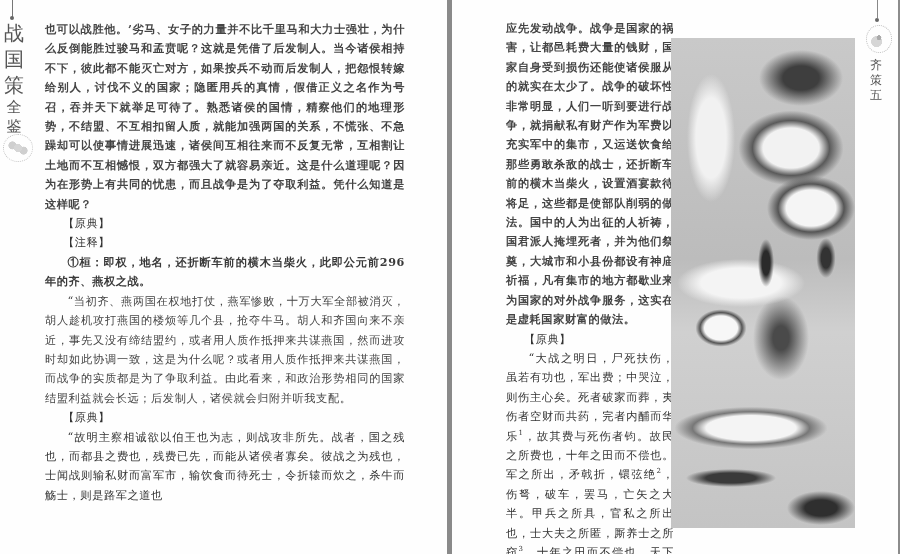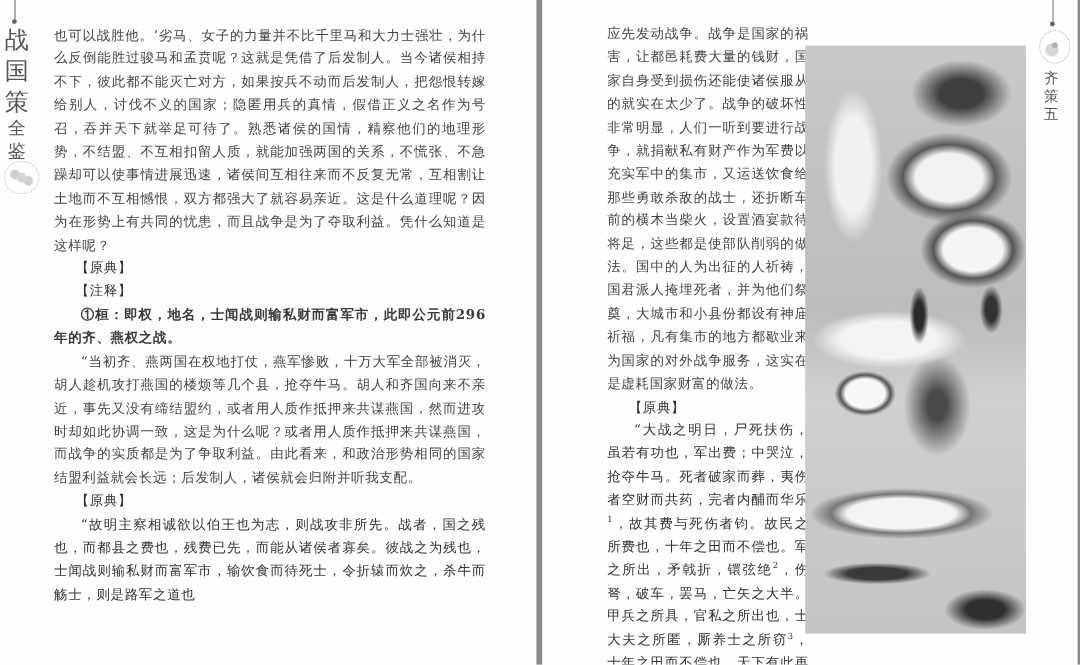--- a/index.html
+++ b/index.html
@@ -15,21 +15,21 @@
   .gutter { position:absolute; left:447px; top:0; width:5px; height:554px; background:#8a8a8a; }
   .right-edge { position:absolute; left:898px; top:0; width:2px; height:554px; background:#8c8c8c; }
 
   .text-block {
     position:absolute; font-size:11.2px; line-height:19.4px;
     letter-spacing:0.6px; text-align:justify; color:#444;
   }
   .left-block { left:45px; top:20px; width:360px; }
   .right-block { left:54px; top:19px; width:168px; }
   .para { margin:0; text-indent:2em; }
-  .para.noindent { text-indent:0; }
+  .para.noindent { text-indent:0;font-weight:bold; }
   .heading { margin:0; padding-left:1.6em; color:#333; font-weight:normal; }
   .note { margin:0; text-indent:2em; font-weight:bold; color:#3a3a3a; }
   .orig { color:#333; }
   sup { font-size:7px; line-height:0; }
 
   
   .series-title {
     position:absolute; left:3px; top:20px; width:22px;
     font-family:"DejaVu Serif", serif; color:#555; text-align:center;
   }
@@ -92,35 +92,35 @@
     <span class="big">策</span>
     <span class="small">全</span>
     <span class="small">鉴</span>
   </div>
   <div class="emblem"></div>
 
   <div class="text-block left-block">
     <p class="para noindent">也可以战胜他。’劣马、女子的力量并不比千里马和大力士强壮，为什么反倒能胜过骏马和孟贲呢？这就是凭借了后发制人。当今诸侯相持不下，彼此都不能灭亡对方，如果按兵不动而后发制人，把怨恨转嫁给别人，讨伐不义的国家；隐匿用兵的真情，假借正义之名作为号召，吞并天下就举足可待了。熟悉诸侯的国情，精察他们的地理形势，不结盟、不互相扣留人质，就能加强两国的关系，不慌张、不急躁却可以使事情进展迅速，诸侯间互相往来而不反复无常，互相割让土地而不互相憾恨，双方都强大了就容易亲近。这是什么道理呢？因为在形势上有共同的忧患，而且战争是为了夺取利益。凭什么知道是这样呢？</p>
     <p class="heading">【原典】</p>
     <p class="heading">【注释】</p>
-    <p class="note">①桓：即权，地名，士闻战则输私财而富军市，此即公元前296年的齐、燕权之战。</p>
+    <p class="note">①桓：即权，地名，还折断车前的横木当柴火，此即公元前296年的齐、燕权之战。</p>
     <p class="para">“当初齐、燕两国在权地打仗，燕军惨败，十万大军全部被消灭，胡人趁机攻打燕国的楼烦等几个县，抢夺牛马。胡人和齐国向来不亲近，事先又没有缔结盟约，或者用人质作抵押来共谋燕国，然而进攻时却如此协调一致，这是为什么呢？或者用人质作抵押来共谋燕国，而战争的实质都是为了争取利益。由此看来，和政治形势相同的国家结盟利益就会长远；后发制人，诸侯就会归附并听我支配。</p>
     <p class="heading">【原典】</p>
     <p class="para orig"><span>“故明主察相诚欲以伯王也为志，则战攻非所先。战者，国之残也，而都县之费也，残费已先，而能从诸侯者寡矣。彼战之为残也，士闻战则输私财而富军市，输饮食而待死士，令折辕而炊之，杀牛而觞士，则是路军之道也</span></p>
 
   </div>
 </div>
 
 <div class="gutter"></div>
 
 <div class="page page-right">
   <div class="text-block right-block">
     <p class="para noindent">应先发动战争。战争是国家的祸害，让都邑耗费大量的钱财，国家自身受到损伤还能使诸侯服从的就实在太少了。战争的破坏性非常明显，人们一听到要进行战争，就捐献私有财产作为军费以充实军中的集市，又运送饮食给那些勇敢杀敌的战士，还折断车前的横木当柴火，设置酒宴款待将足，这些都是使部队削弱的做法。国中的人为出征的人祈祷，国君派人掩埋死者，并为他们祭奠，大城市和小县份都设有神庙祈福，凡有集市的地方都歇业来为国家的对外战争服务，这实在是虚耗国家财富的做法。</p>
     <p class="heading">【原典】</p>
-    <p class="para orig"><span>“大战之明日，尸死扶伤，虽若有功也，军出费；中哭泣，抢夺牛马。死者破家而葬，夷伤者空财而共药，完者内酺而华乐</span><sup>1</sup><span>，故其费与死伤者钧。故民之所费也，十年之田而不偿也。军之所出，矛戟折，镮弦绝</span><sup>2</sup><span>，伤弩，破车，罢马，亡矢之大半。甲兵之所具，官私之所出也，士大夫之所匿，厮养士之所窃</span><sup>3</sup><span>，十年之田而不偿也。天下有此再费者，而能从诸侯寡矣。</span></p>
+    <p class="para orig"><span>“大战之明日，尸死扶伤，虽若有功也，军出费；中哭泣，则伤主心矣。死者破家而葬，夷伤者空财而共药，完者内酺而华乐</span><sup>1</sup><span>，故其费与死伤者钧。故民之所费也，十年之田而不偿也。军之所出，矛戟折，镮弦绝</span><sup>2</sup><span>，伤弩，破车，罢马，亡矢之大半。甲兵之所具，官私之所出也，士大夫之所匿，厮养士之所窃</span><sup>3</sup><span>，十年之田而不偿也。天下有此再费者，而能从诸侯寡矣。</span></p>
 
   </div>
   <div class="illustration"></div>
 </div>
 
 <div class="chapter-line"></div>
 <div class="chapter-dot"></div>
 <div class="chapter-emblem"></div>
 <div class="chapter-label">齐策五</div>
 <div class="right-edge"></div>

